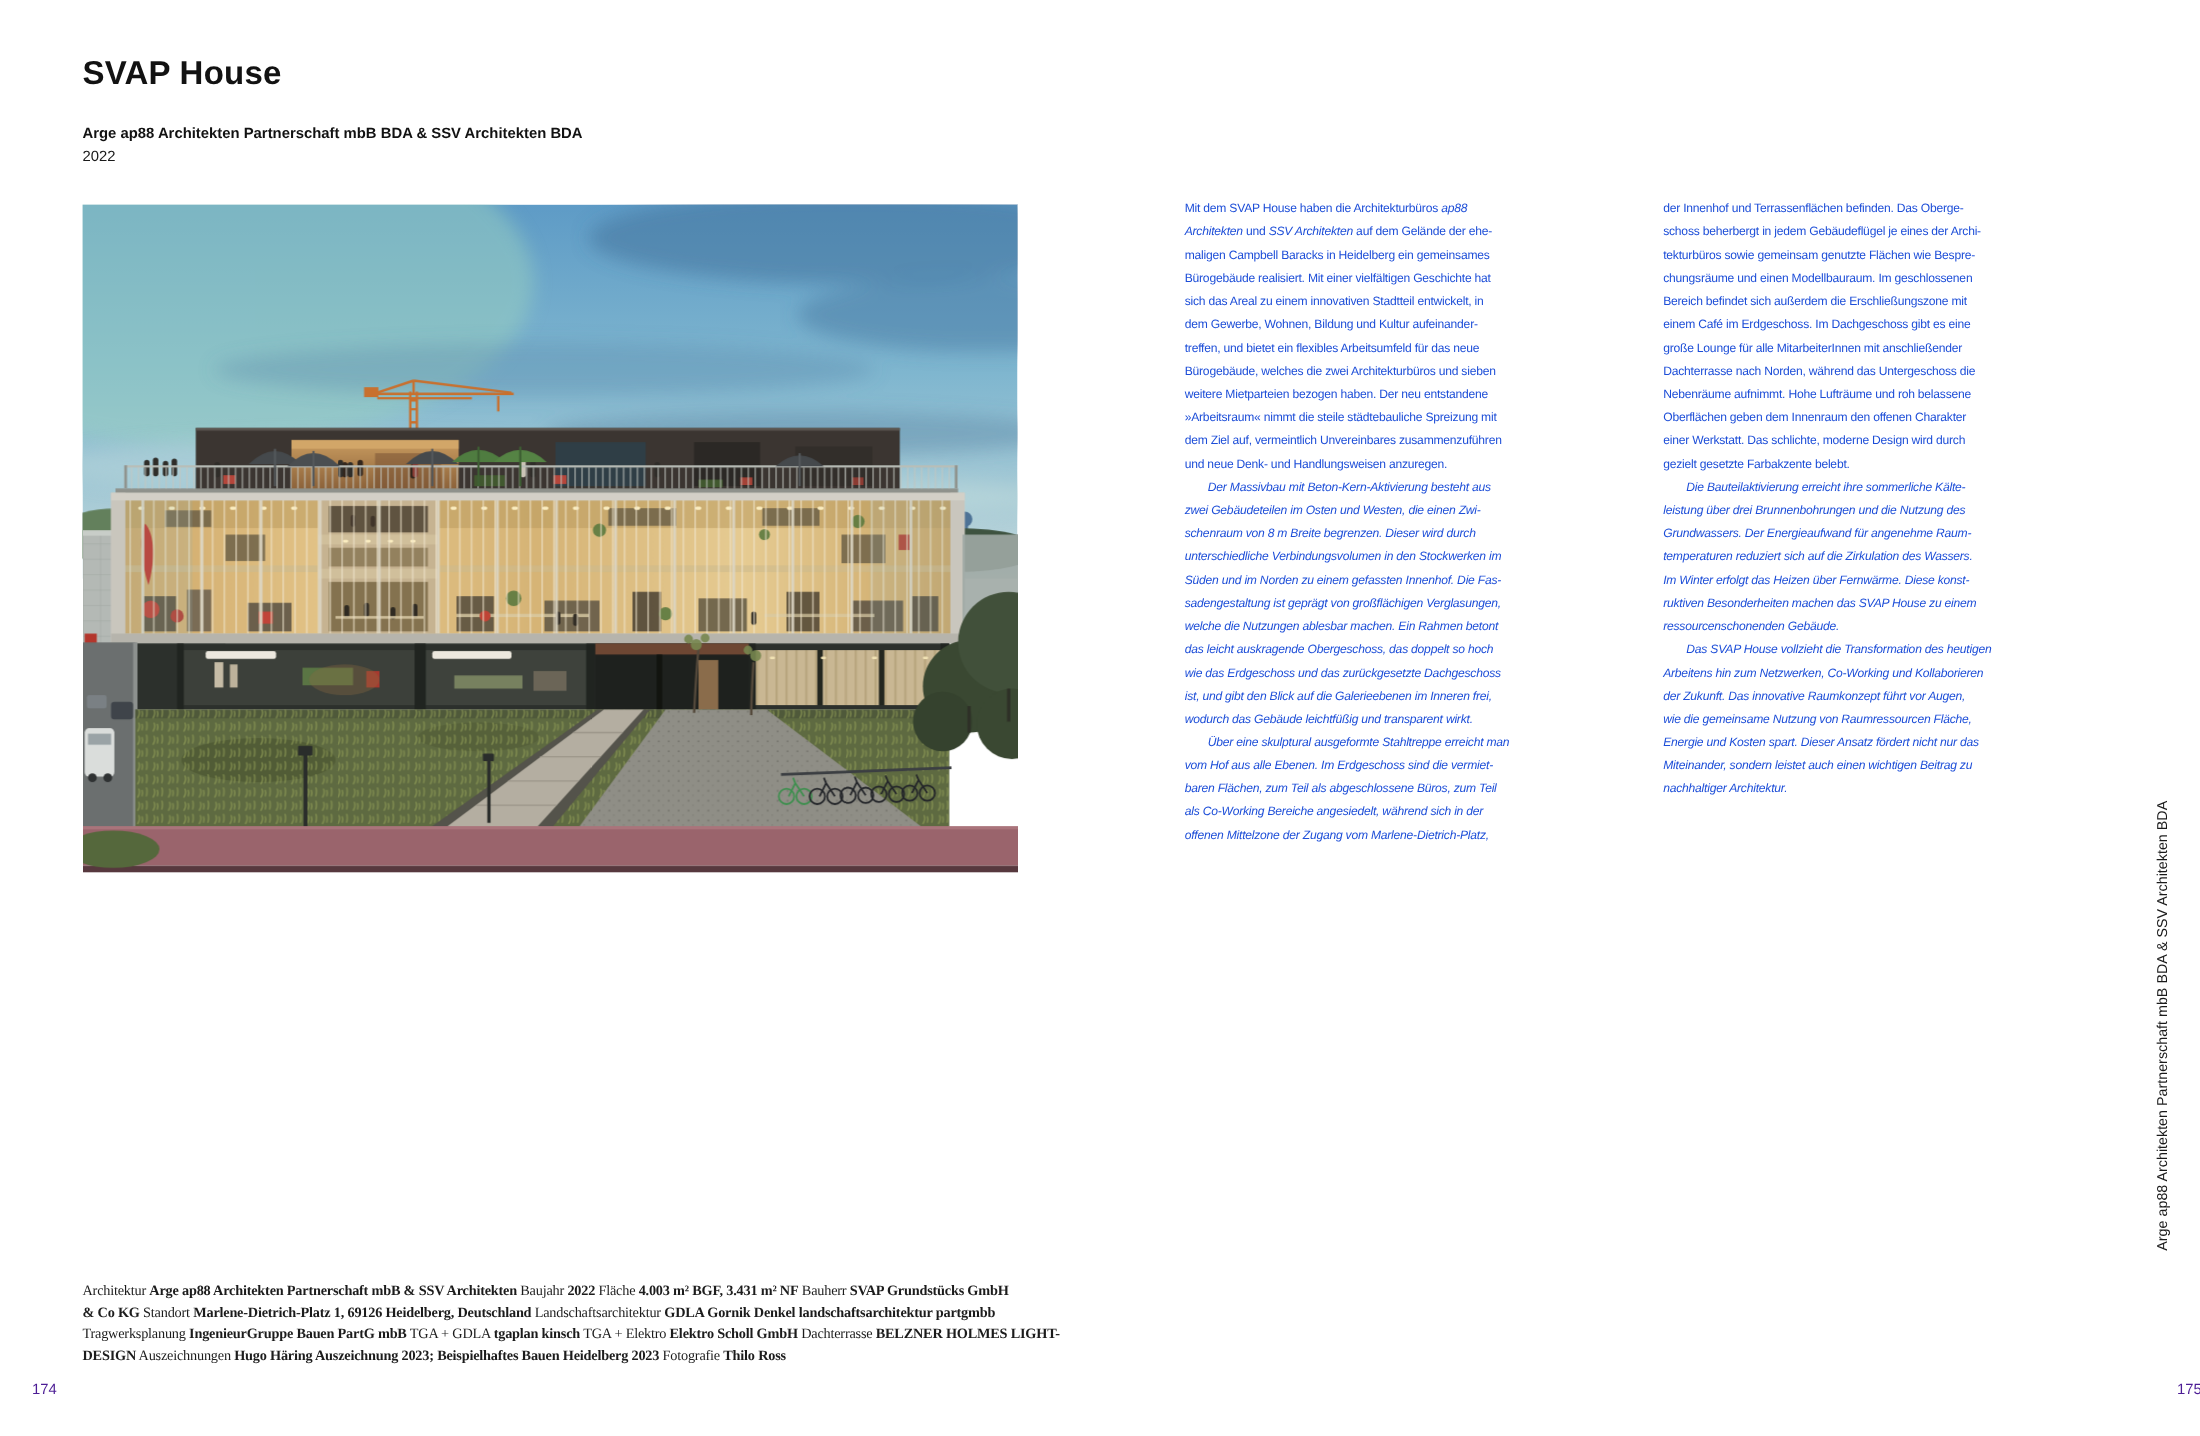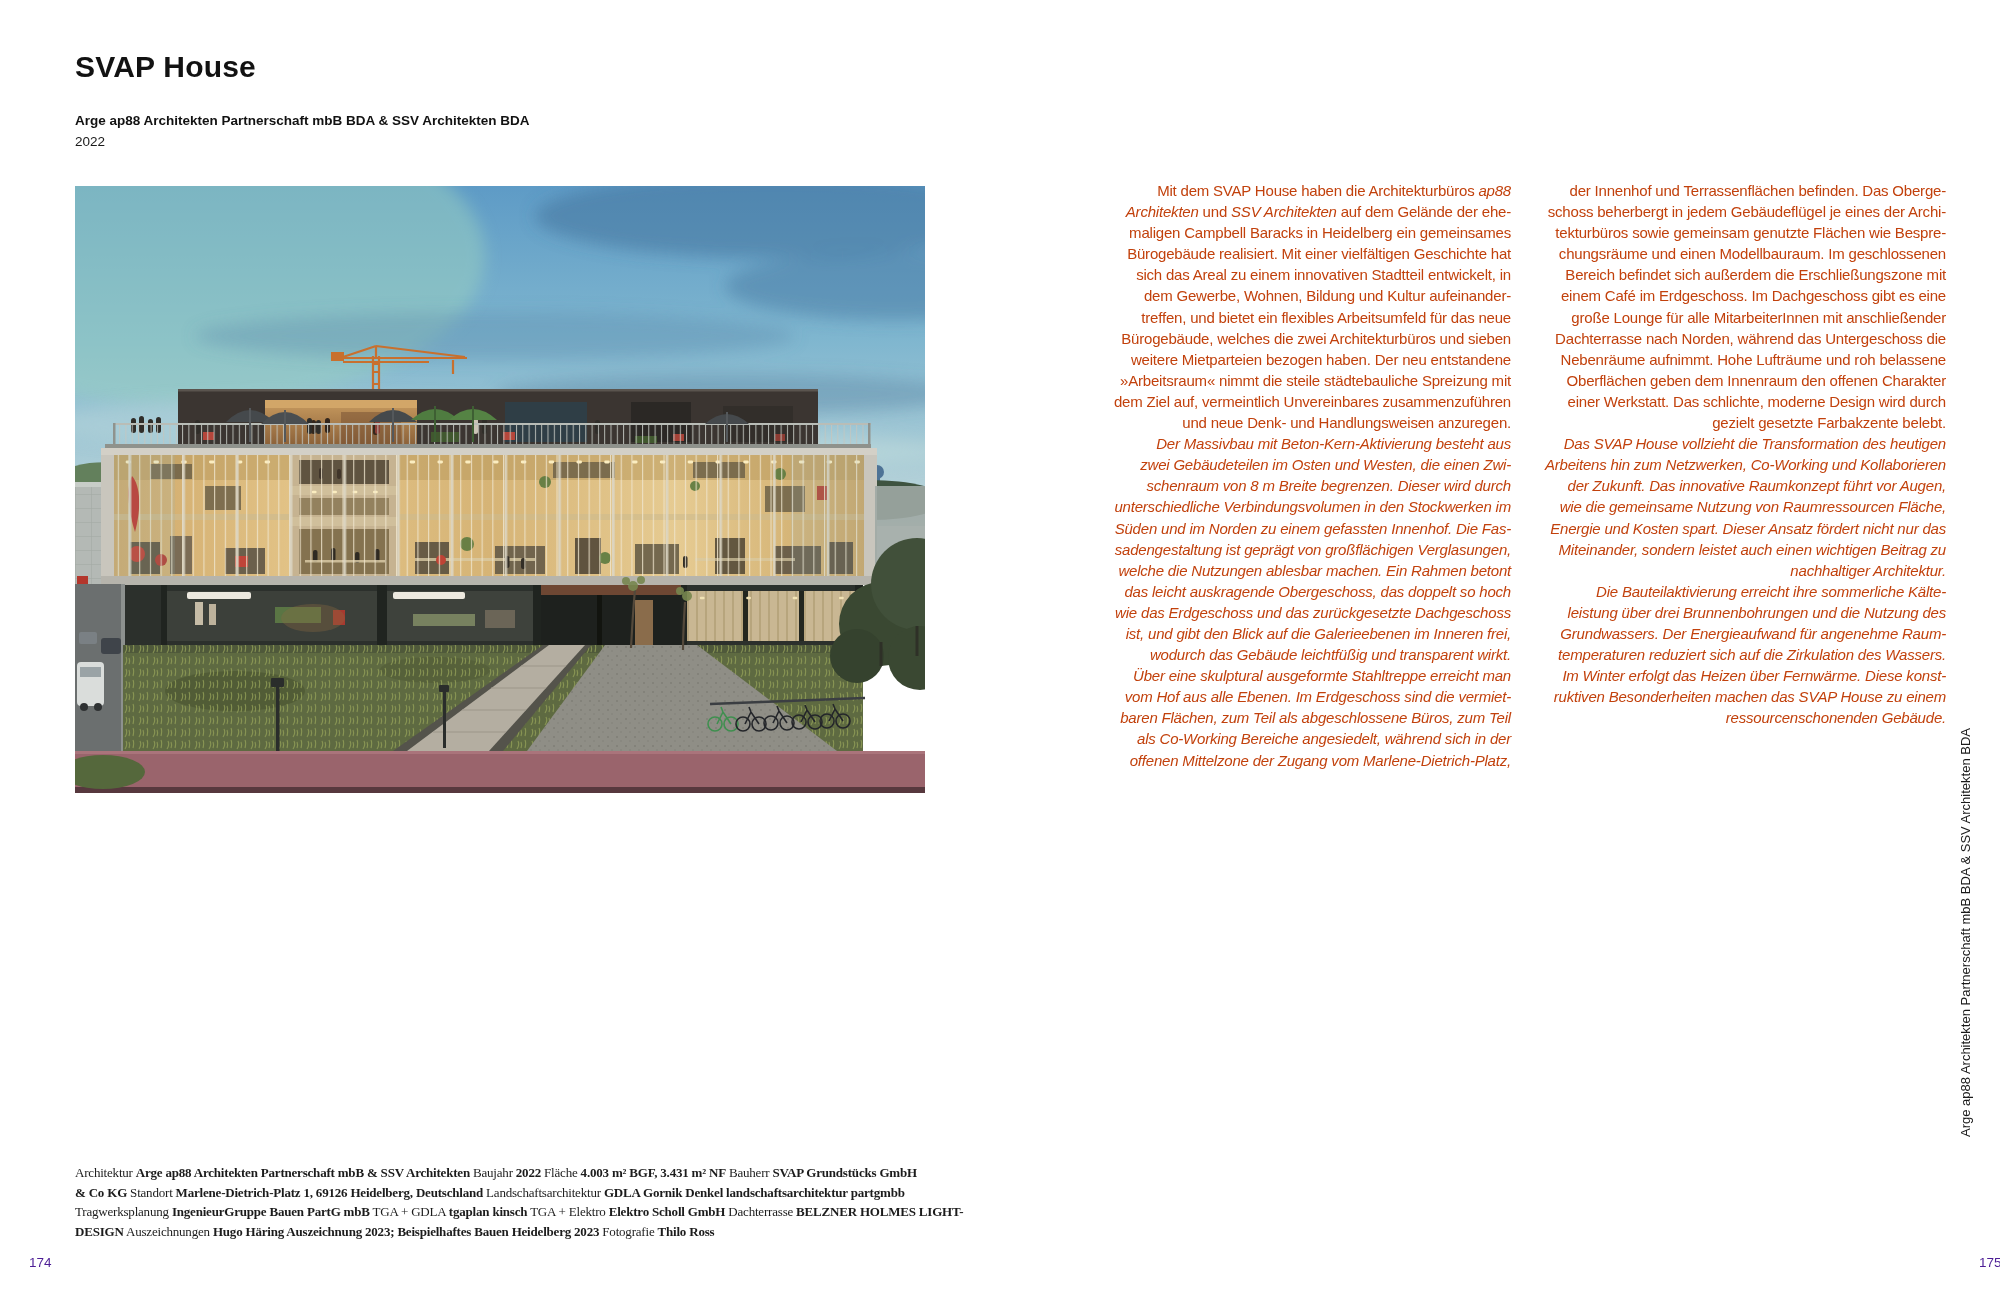--- a/index.html
+++ b/index.html
@@ -15,22 +15,22 @@
   .photo svg{display:block;width:850px;height:607px;}
   .credits{position:absolute;left:75px;top:1163px;width:980px;margin:0;font-size:13px;
            line-height:19.6px;letter-spacing:-0.2px;color:#1c1c1c;white-space:pre-line;font-family:Liberation Serif, serif;}
   .credits .bd{font-weight:bold;}
   .pagenum{position:absolute;top:1255px;font-size:13.5px;color:#4c1d95;}
   .pagenum.left{left:29px;}
   .pagenum.right{left:1979px;}
   .col{position:absolute;top:180px;}
   .col-1{left:1077px;width:434px;}
   .col-2{left:1512px;width:434px;}
-  .para{margin:0;font-size:15px;line-height:21.1px;letter-spacing:-0.2px;color:#c2410c;
-        white-space:pre-line;text-align:right;}
+  .para{margin:0;font-size:11px;line-height:21.1px;letter-spacing:-0.2px;color:#1d4ed8;
+        white-space:pre-line;text-align:left;}
   .para.indent{text-indent:21px;font-style:italic;}
   .para .it{font-style:italic;}
   .vertical-caption{position:absolute;left:1958px;top:1137px;width:365px;margin:0;
                     font-size:13px;line-height:15px;color:#1a1a1a;white-space:nowrap;
                     transform-origin:0 0;transform:rotate(-90deg);}
 </style>
 </head>
 <body>
 
 <div class="spread">
@@ -448,32 +448,32 @@
 tekturbüros sowie gemeinsam genutzte Flächen wie Bespre-
 chungsräume und einen Modellbauraum. Im geschlossenen
 Bereich befindet sich außerdem die Erschließungszone mit
 einem Café im Erdgeschoss. Im Dachgeschoss gibt es eine
 große Lounge für alle MitarbeiterInnen mit anschließender
 Dachterrasse nach Norden, während das Untergeschoss die
 Nebenräume aufnimmt. Hohe Lufträume und roh belassene
 Oberflächen geben dem Innenraum den offenen Charakter
 einer Werkstatt. Das schlichte, moderne Design wird durch
 gezielt gesetzte Farbakzente belebt.</span></p>
+      <p class="para indent"><span>Die Bauteilaktivierung erreicht ihre sommerliche Kälte-
+leistung über drei Brunnenbohrungen und die Nutzung des
+Grundwassers. Der Energieaufwand für angenehme Raum-
+temperaturen reduziert sich auf die Zirkulation des Wassers.
+Im Winter erfolgt das Heizen über Fernwärme. Diese konst-
+ruktiven Besonderheiten machen das SVAP House zu einem
+ressourcenschonenden Gebäude.</span></p>
       <p class="para indent"><span>Das SVAP House vollzieht die Transformation des heutigen
 Arbeitens hin zum Netzwerken, Co-Working und Kollaborieren
 der Zukunft. Das innovative Raumkonzept führt vor Augen,
 wie die gemeinsame Nutzung von Raumressourcen Fläche,
 Energie und Kosten spart. Dieser Ansatz fördert nicht nur das
 Miteinander, sondern leistet auch einen wichtigen Beitrag zu
 nachhaltiger Architektur.</span></p>
-      <p class="para indent"><span>Die Bauteilaktivierung erreicht ihre sommerliche Kälte-
-leistung über drei Brunnenbohrungen und die Nutzung des
-Grundwassers. Der Energieaufwand für angenehme Raum-
-temperaturen reduziert sich auf die Zirkulation des Wassers.
-Im Winter erfolgt das Heizen über Fernwärme. Diese konst-
-ruktiven Besonderheiten machen das SVAP House zu einem
-ressourcenschonenden Gebäude.</span></p>
     </div>
     <p class="vertical-caption">Arge ap88 Architekten Partnerschaft mbB BDA &amp; SSV Architekten BDA</p>
     <div class="pagenum right">175</div>
   </section>
 
 </div>
 
 </body></html>

